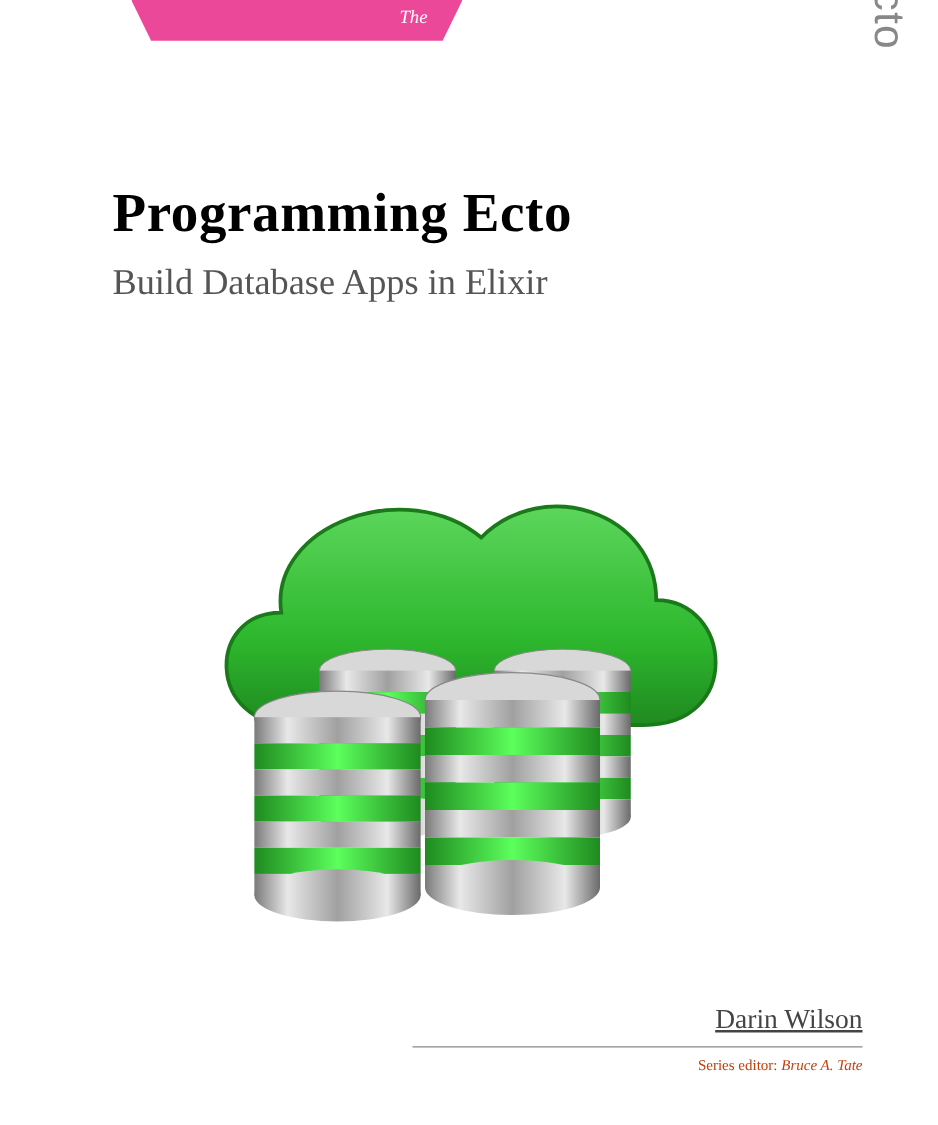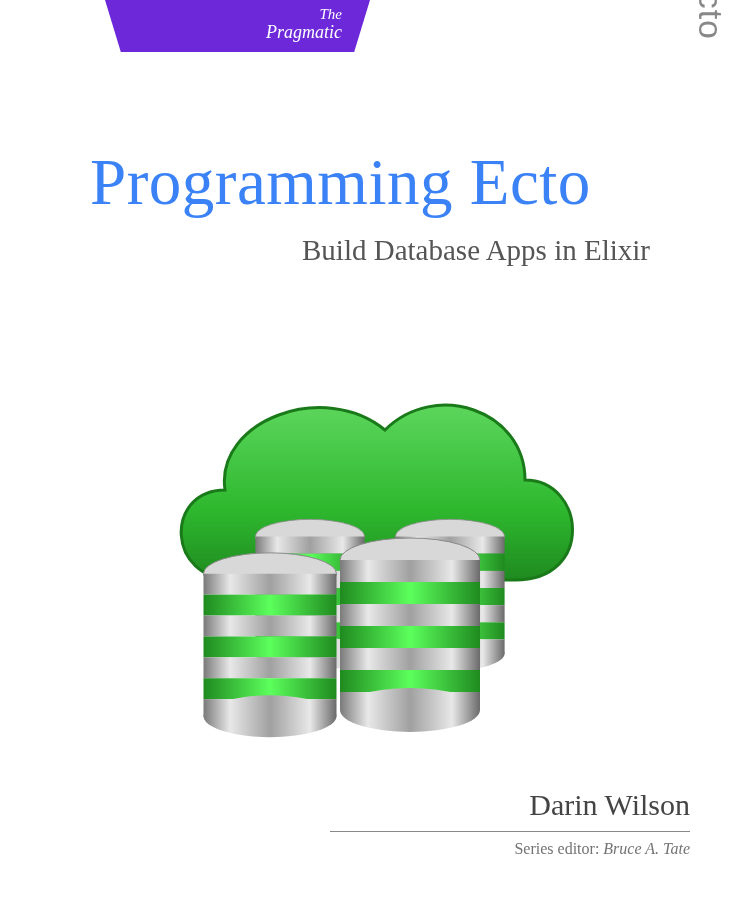--- a/index.html
+++ b/index.html
@@ -8,21 +8,21 @@
       height: 900px;
       background: #fff;
       font-family: Georgia, 'Times New Roman', serif;
       position: relative;
       overflow: hidden;
     }
     .publisher-badge {
       position: absolute;
       top: 0;
       left: 105px;
-      background: #6d28d9;
+      background: #ec4899;
       color: #fff;
       font-style: italic;
       padding: 6px 28px 10px 28px;
       clip-path: polygon(0 0, 100% 0, 94% 100%, 6% 100%);
       font-size: 17px;
       line-height: 1.1;
       text-align: right;
       width: 265px;
     }
     .publisher-badge .line1 { font-size: 15px; }
@@ -43,32 +43,31 @@
       color: #888;
       letter-spacing: 1px;
     }
     .title-block {
       position: absolute;
       top: 145px;
       left: 90px;
       width: 560px;
     }
     .title {
-      font-size: 65px;
-      color: #3b82f6;
-      font-weight: 400;
+      font-size: 44px;
+      color: #000000;
+      font-weight: 700;
       letter-spacing: 0.5px;
     }
     .subtitle {
       font-size: 29px;
       color: #555;
       font-weight: 400;
       line-height: 1.25;
       margin-top: 12px;
-      text-align: right;
     }
     .illustration {
       position: absolute;
       top: 340px;
       left: 135px;
       width: 500px;
       height: 420px;
     }
     .cloud {
       position: absolute;
@@ -84,38 +83,37 @@
     .db2 { left: 240px; top: 155px; transform: scale(0.78); z-index: 1; }
     .db3 { left: 60px;  top: 205px; transform: scale(0.95); z-index: 2; }
     .db4 { left: 200px; top: 195px; transform: scale(1.0);  z-index: 3; }
     .credits {
       position: absolute;
       right: 60px;
       bottom: 40px;
       text-align: right;
       color: #444;
     }
-    .author { font-size: 30px; line-height: 1.25; }
+    .author { font-size: 22px; line-height: 1.25; text-decoration: underline; }
     .rule {
       border: none;
       border-top: 1px solid #888;
       margin: 8px 0 6px 0;
       width: 360px;
       margin-left: auto;
     }
-    .editor { font-size: 16px; line-height: 1.35; color: #737373; }
+    .editor { font-size: 12px; line-height: 1.35; color: #c2410c; }
     .editor .role { font-style: normal; }
     .editor .name { font-style: italic; }
   </style>
 </head>
 <body>
 
 <div class="publisher-badge">
   <div class="line1">The</div>
-  <div class="line2">Pragmatic</div>
 </div>
 
 <div class="tech-badge">
 
   <span>ecto</span>
 </div>
 
 <div class="title-block">
   <div class="title">Programming Ecto</div>
   <div class="subtitle">

